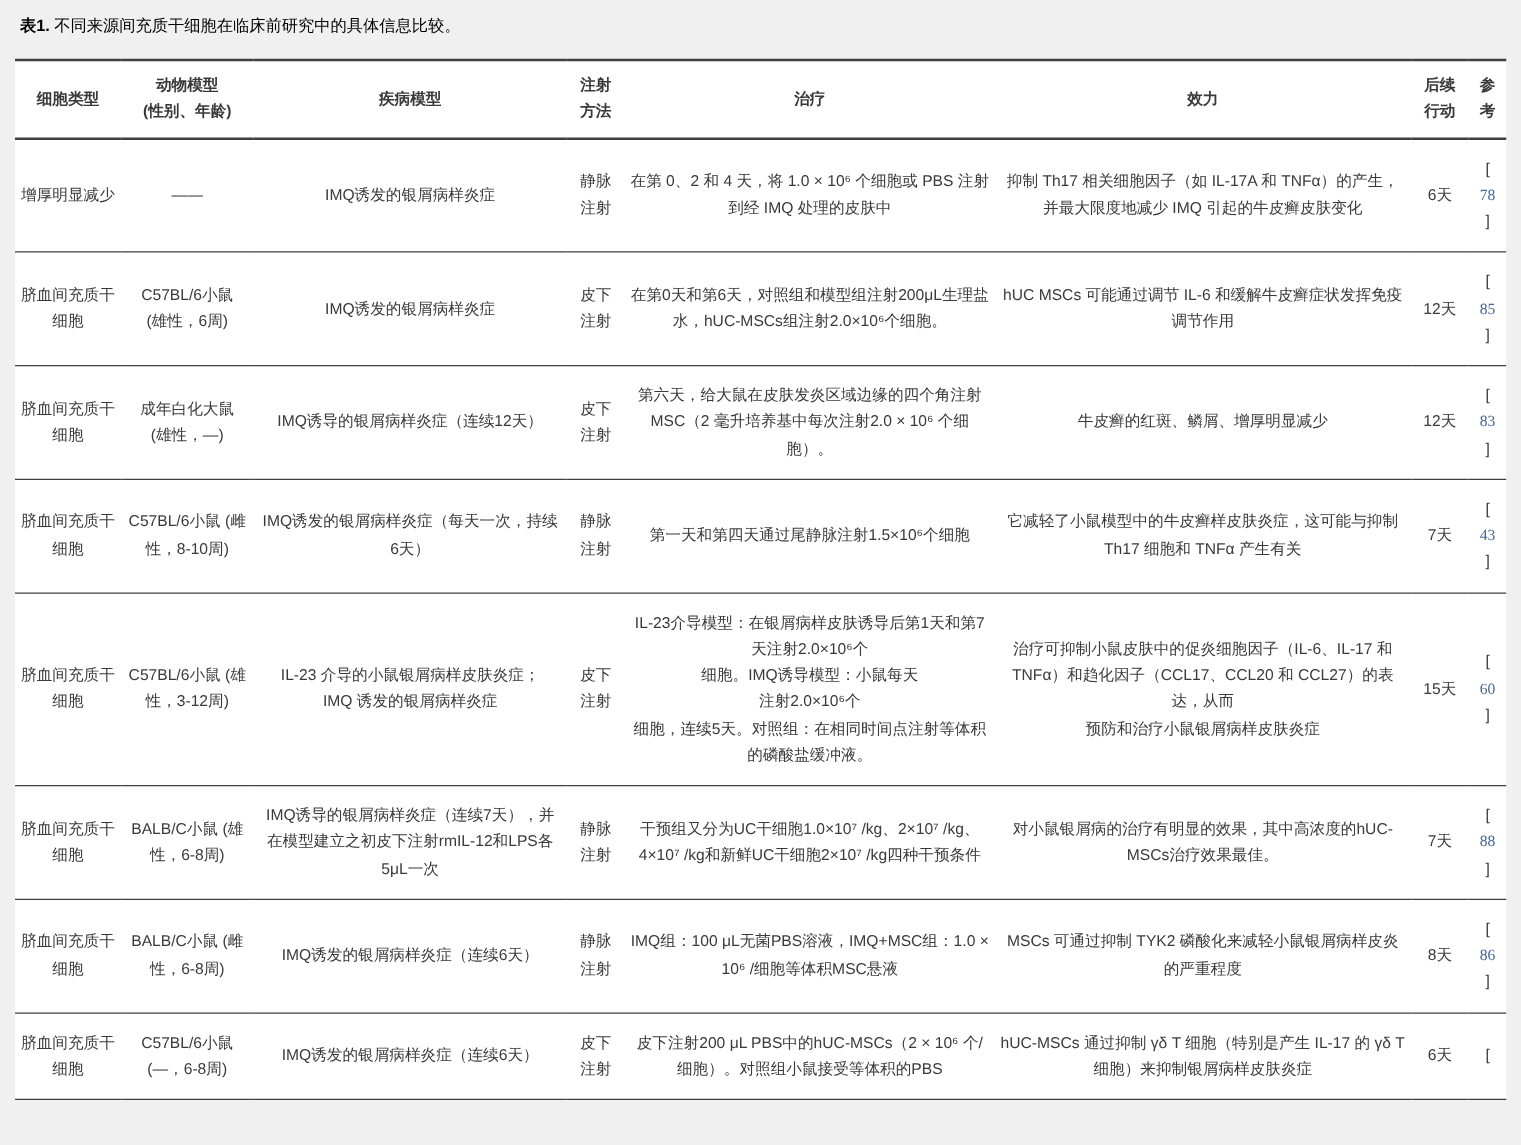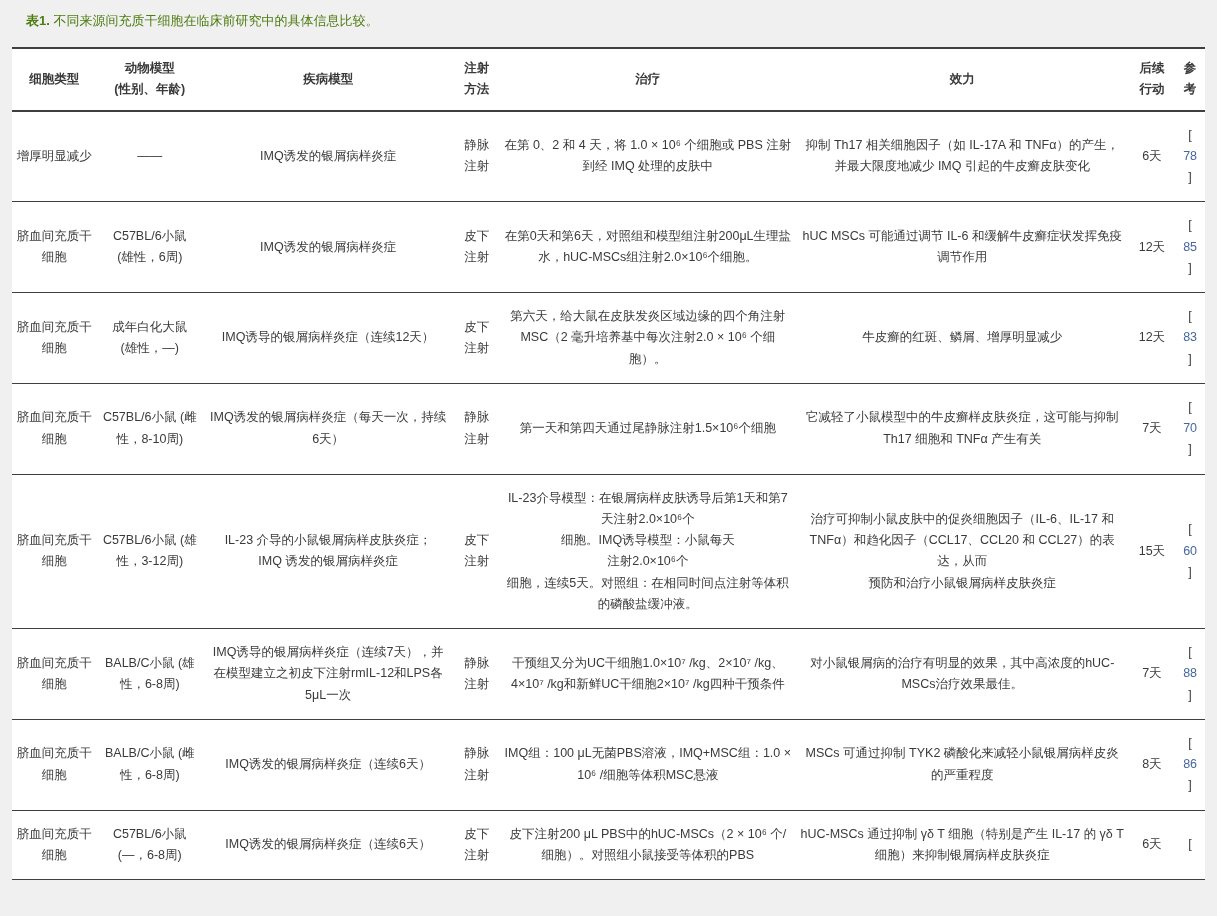--- a/index.html
+++ b/index.html
@@ -5,22 +5,22 @@
   * { box-sizing: border-box; }
   html, body { margin: 0; padding: 0; }
   body {
     background: #f0f0f0;
     color: #3a3a3a;
     font-family: "Liberation Sans", "DejaVu Sans", sans-serif;
   }
   .page { width: 1217px; padding: 6px 12px 0 12px; }
   .table-title {
     font-size: 13px;
-    margin: 6px 0 17px 14px;
-    color: #4d7c0f;
+    margin: 6px 0 17px 4px;
+    color: #000000;
   }
   .table-title .bold { font-weight: 700; }
   table.data {
     width: 100%;
     border-collapse: collapse;
     table-layout: fixed;
     background: #ffffff;
     border-top: 2px solid #3f3f3f;
     border-bottom: 1px solid #3f3f3f;
   }
@@ -41,20 +41,21 @@
     white-space: pre-line;
     overflow-wrap: break-word;
     word-wrap: break-word;
   }
   .ref-cell .br { display: block; color: #3a3a3a; }
   .ref-cell a.ref-link {
     display: block;
     color: #44679e;
     text-decoration: none;
     cursor: pointer;
+    font-family: Liberation Serif, serif;
   }
 </style>
 </head>
 <body>
 
 <div class="page">
 
   <p class="table-title"><span class="bold">表1.</span><span> 不同来源间充质干细胞在临床前研究中的具体信息比较。</span></p>
 
   <table class="data">
@@ -127,21 +128,21 @@
 
       <tr>
         <td>脐血间充质干细胞</td>
         <td>C57BL/6小鼠 (雌性，8-10周)</td>
         <td>IMQ诱发的银屑病样炎症（每天一次，持续6天）</td>
         <td>静脉
 注射</td>
         <td>第一天和第四天通过尾静脉注射1.5×10⁶个细胞</td>
         <td>它减轻了小鼠模型中的牛皮癣样皮肤炎症，这可能与抑制 Th17 细胞和 TNFα 产生有关</td>
         <td>7天</td>
-        <td class="ref-cell"><span class="br">[</span><a class="ref-link">70</a><span class="br">]</span></td>
+        <td class="ref-cell"><span class="br">[</span><a class="ref-link">43</a><span class="br">]</span></td>
       </tr>
 
       <tr>
         <td>脐血间充质干细胞</td>
         <td>C57BL/6小鼠 (雄性，3-12周)</td>
         <td>IL-23 介导的小鼠银屑病样皮肤炎症；
 IMQ 诱发的银屑病样炎症</td>
         <td>皮下
 注射</td>
         <td>IL-23介导模型：在银屑病样皮肤诱导后第1天和第7天注射2.0×10⁶个

